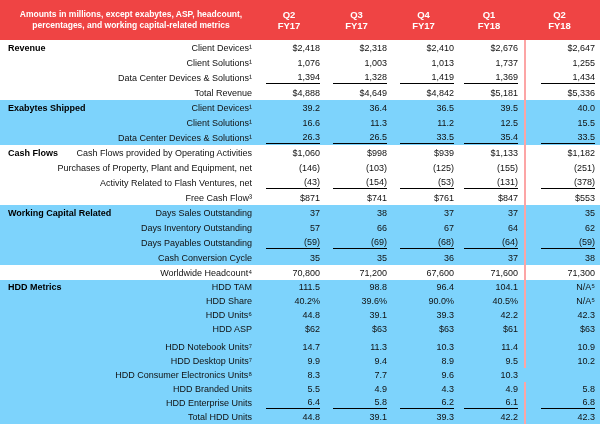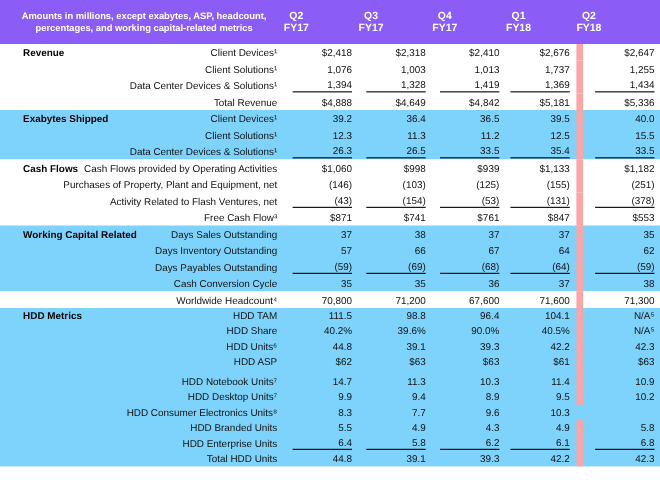--- a/index.html
+++ b/index.html
@@ -2,55 +2,55 @@
 <html><head>
 <meta charset="utf-8">
 <style>
   html,body { margin:0; padding:0; background:#ffffff; }
   .sheet {
     width:600px; height:439px; overflow:hidden; background:#ffffff;
     font-family:"Liberation Sans","DejaVu Sans",sans-serif;
     color:#111; -webkit-font-smoothing:antialiased;
   }
   
-  .header { height:40px; background:#8b5cf6; color:#ffffff; display:flex; }
+  .header { height:40px; background:#ef4444; color:#ffffff; display:flex; }
   .header-title {
     width:258px; box-sizing:border-box; padding:0 4px 0 8px;
     display:flex; flex-direction:column; justify-content:center;
     font-weight:bold; font-size:8.5px; line-height:11px; text-align:center;
   }
   .hcol {
     box-sizing:border-box; display:flex; flex-direction:column;
-    justify-content:center; align-items:flex-start;
+    justify-content:center; align-items:center;
     font-weight:bold; font-size:9.5px; line-height:11px;
   }
   .hcol-inner { text-align:center; }
   .w0 { width:68px; padding-right:6px; }
   .w1 { width:67px; padding-right:6px; }
   .w2 { width:67px; padding-right:6px; }
   .w3 { width:64px; padding-right:6px; }
   .w4 { width:76px; padding-right:5px; }
   
   .section { }
   .bg-gray  { background:#7dd3fc; }
   .bg-white { background:#ffffff; }
   .row { display:flex; align-items:center; height:15px; font-size:9px; }
   .row-sm { height:14px; }
   .row-spacer { height:4px; }
   .label-cell {
     width:258px; box-sizing:border-box; position:relative;
     text-align:right; padding-right:6px; white-space:nowrap;
   }
   .section-name {
-    position:absolute; left:21px; top:50%; transform:translateY(-50%);
+    position:absolute; left:8px; top:50%; transform:translateY(-50%);
     font-weight:bold; color:#000; white-space:nowrap;
   }
   .num { box-sizing:border-box; text-align:right; white-space:nowrap; align-self:stretch;
          display:flex; align-items:center; justify-content:flex-end; }
-  .num.last { border-left:6px solid #fca5a5; }
+  .num.last { border-left:2px solid #fca5a5; }
   .u { display:inline-block; min-width:54px; text-align:right;
        border-bottom:1px solid #000; padding-bottom:1px; }
 </style>
 </head>
 <body>
 
 <div class="sheet">
   <div class="header">
     <div class="header-title">
       <div>Amounts in millions, except exabytes, ASP, headcount,</div>
@@ -177,21 +177,21 @@
           <div class="num w3">
             <span>39.5</span>
           </div>
           <div class="num w4 last">
             <span>40.0</span>
           </div>
         </div>
         <div class="row">
           <div class="label-cell"><span>Client Solutions¹</span></div>
           <div class="num w0">
-            <span>12.3</span>
+            <span>16.6</span>
           </div>
           <div class="num w1">
             <span>11.3</span>
           </div>
           <div class="num w2">
             <span>11.2</span>
           </div>
           <div class="num w3">
             <span>12.5</span>
           </div>

